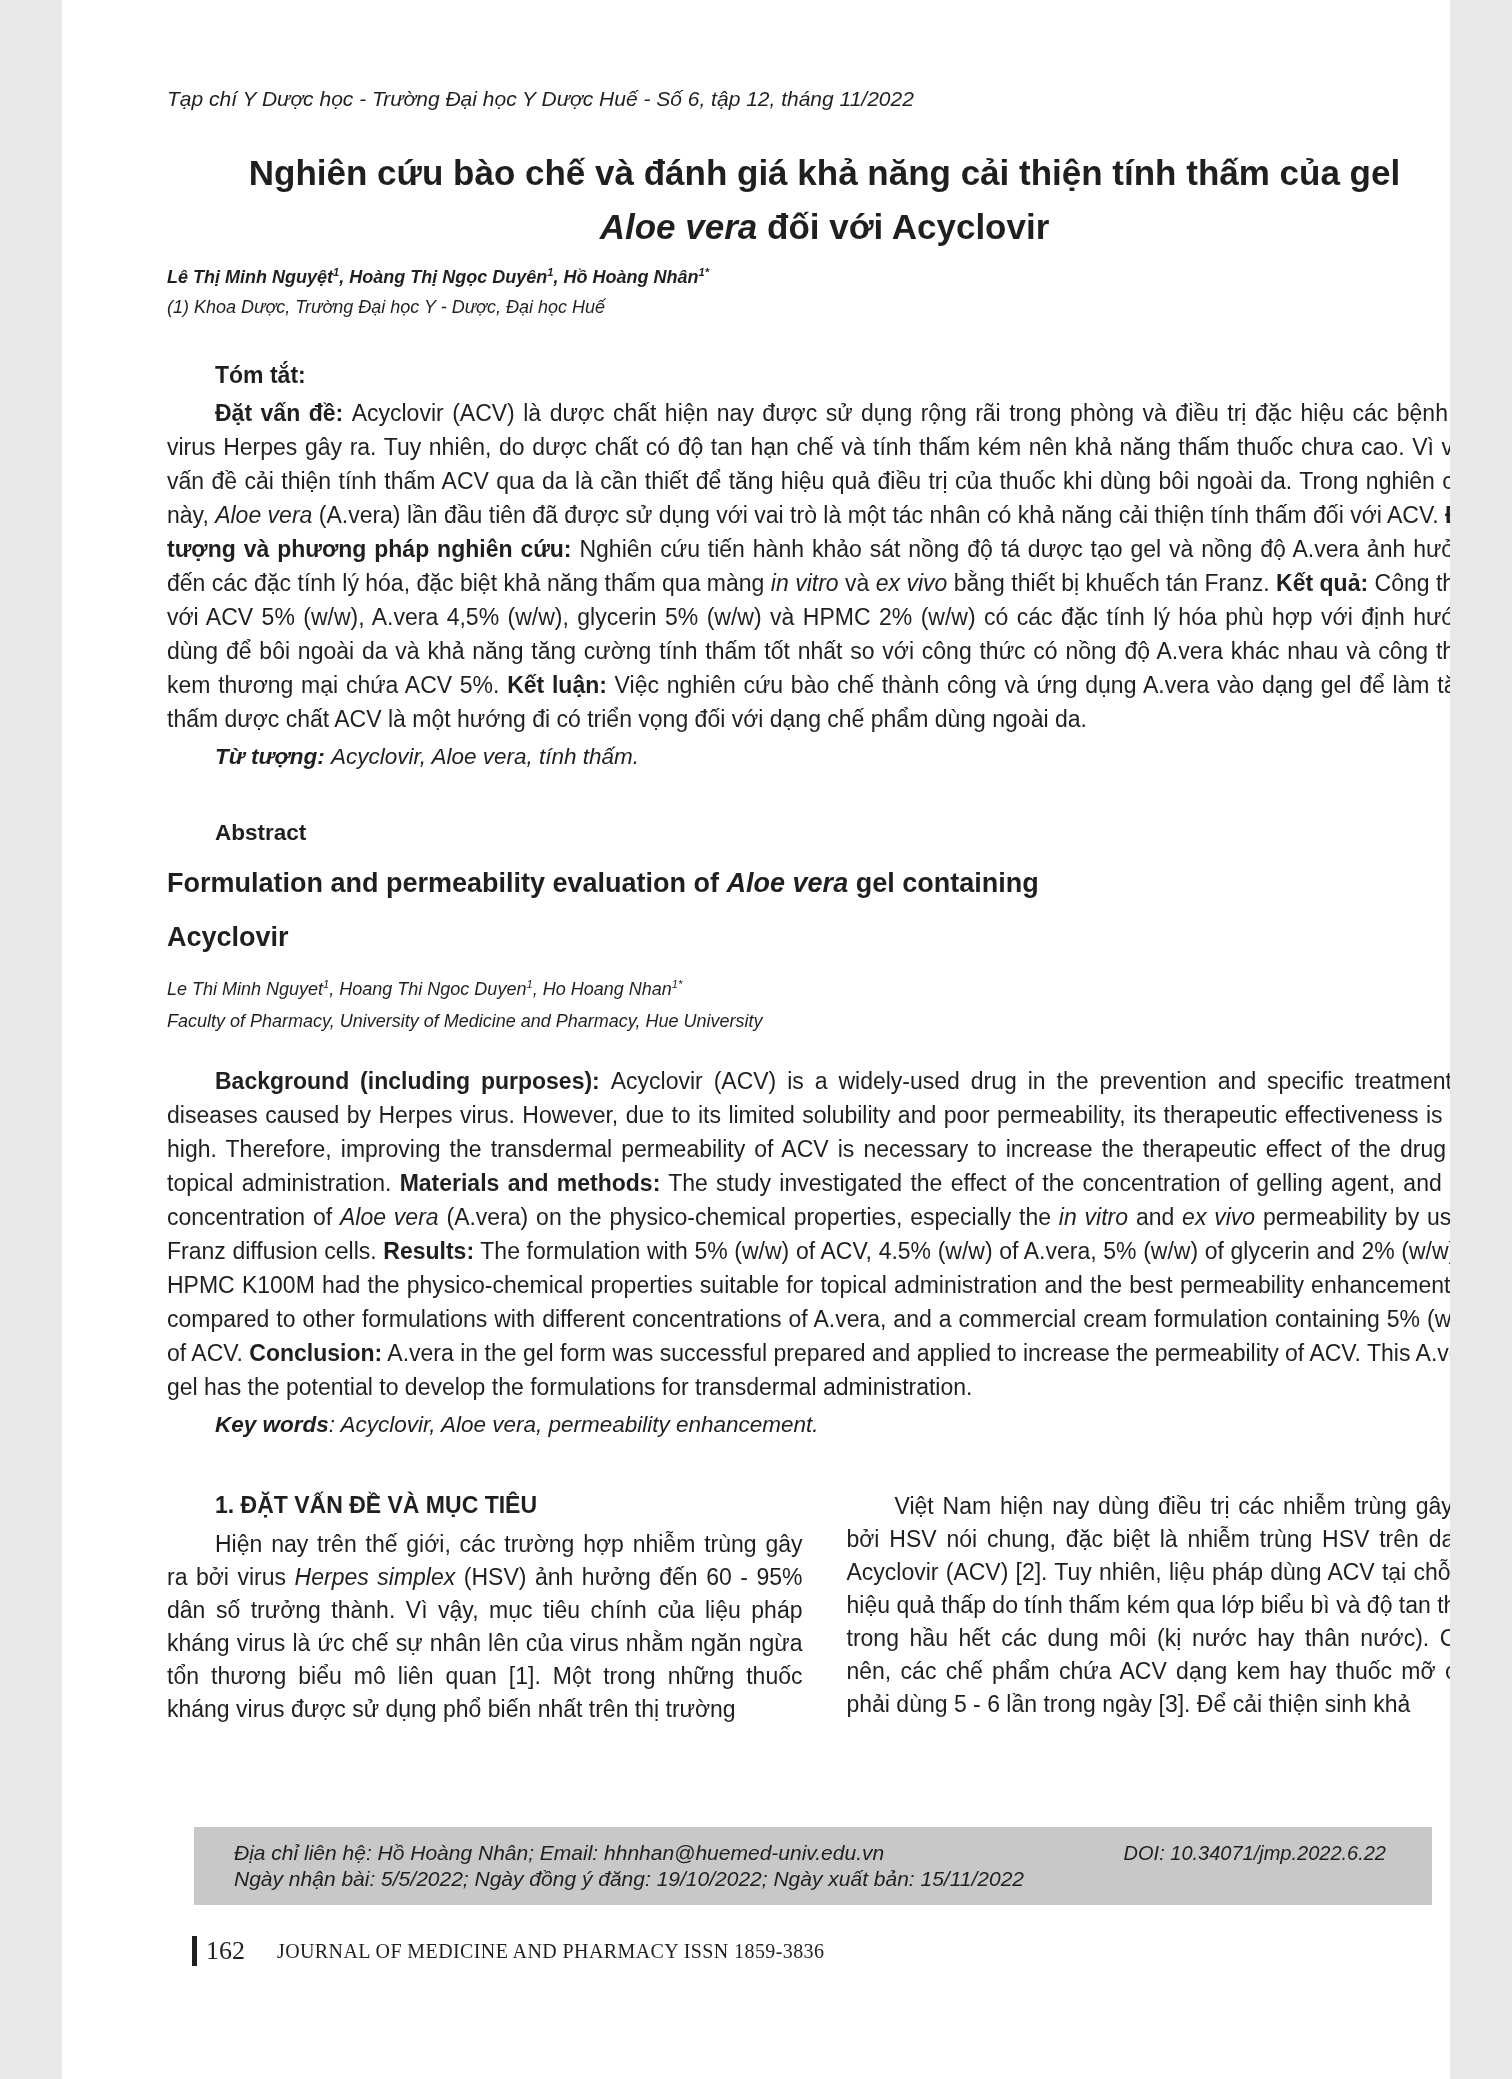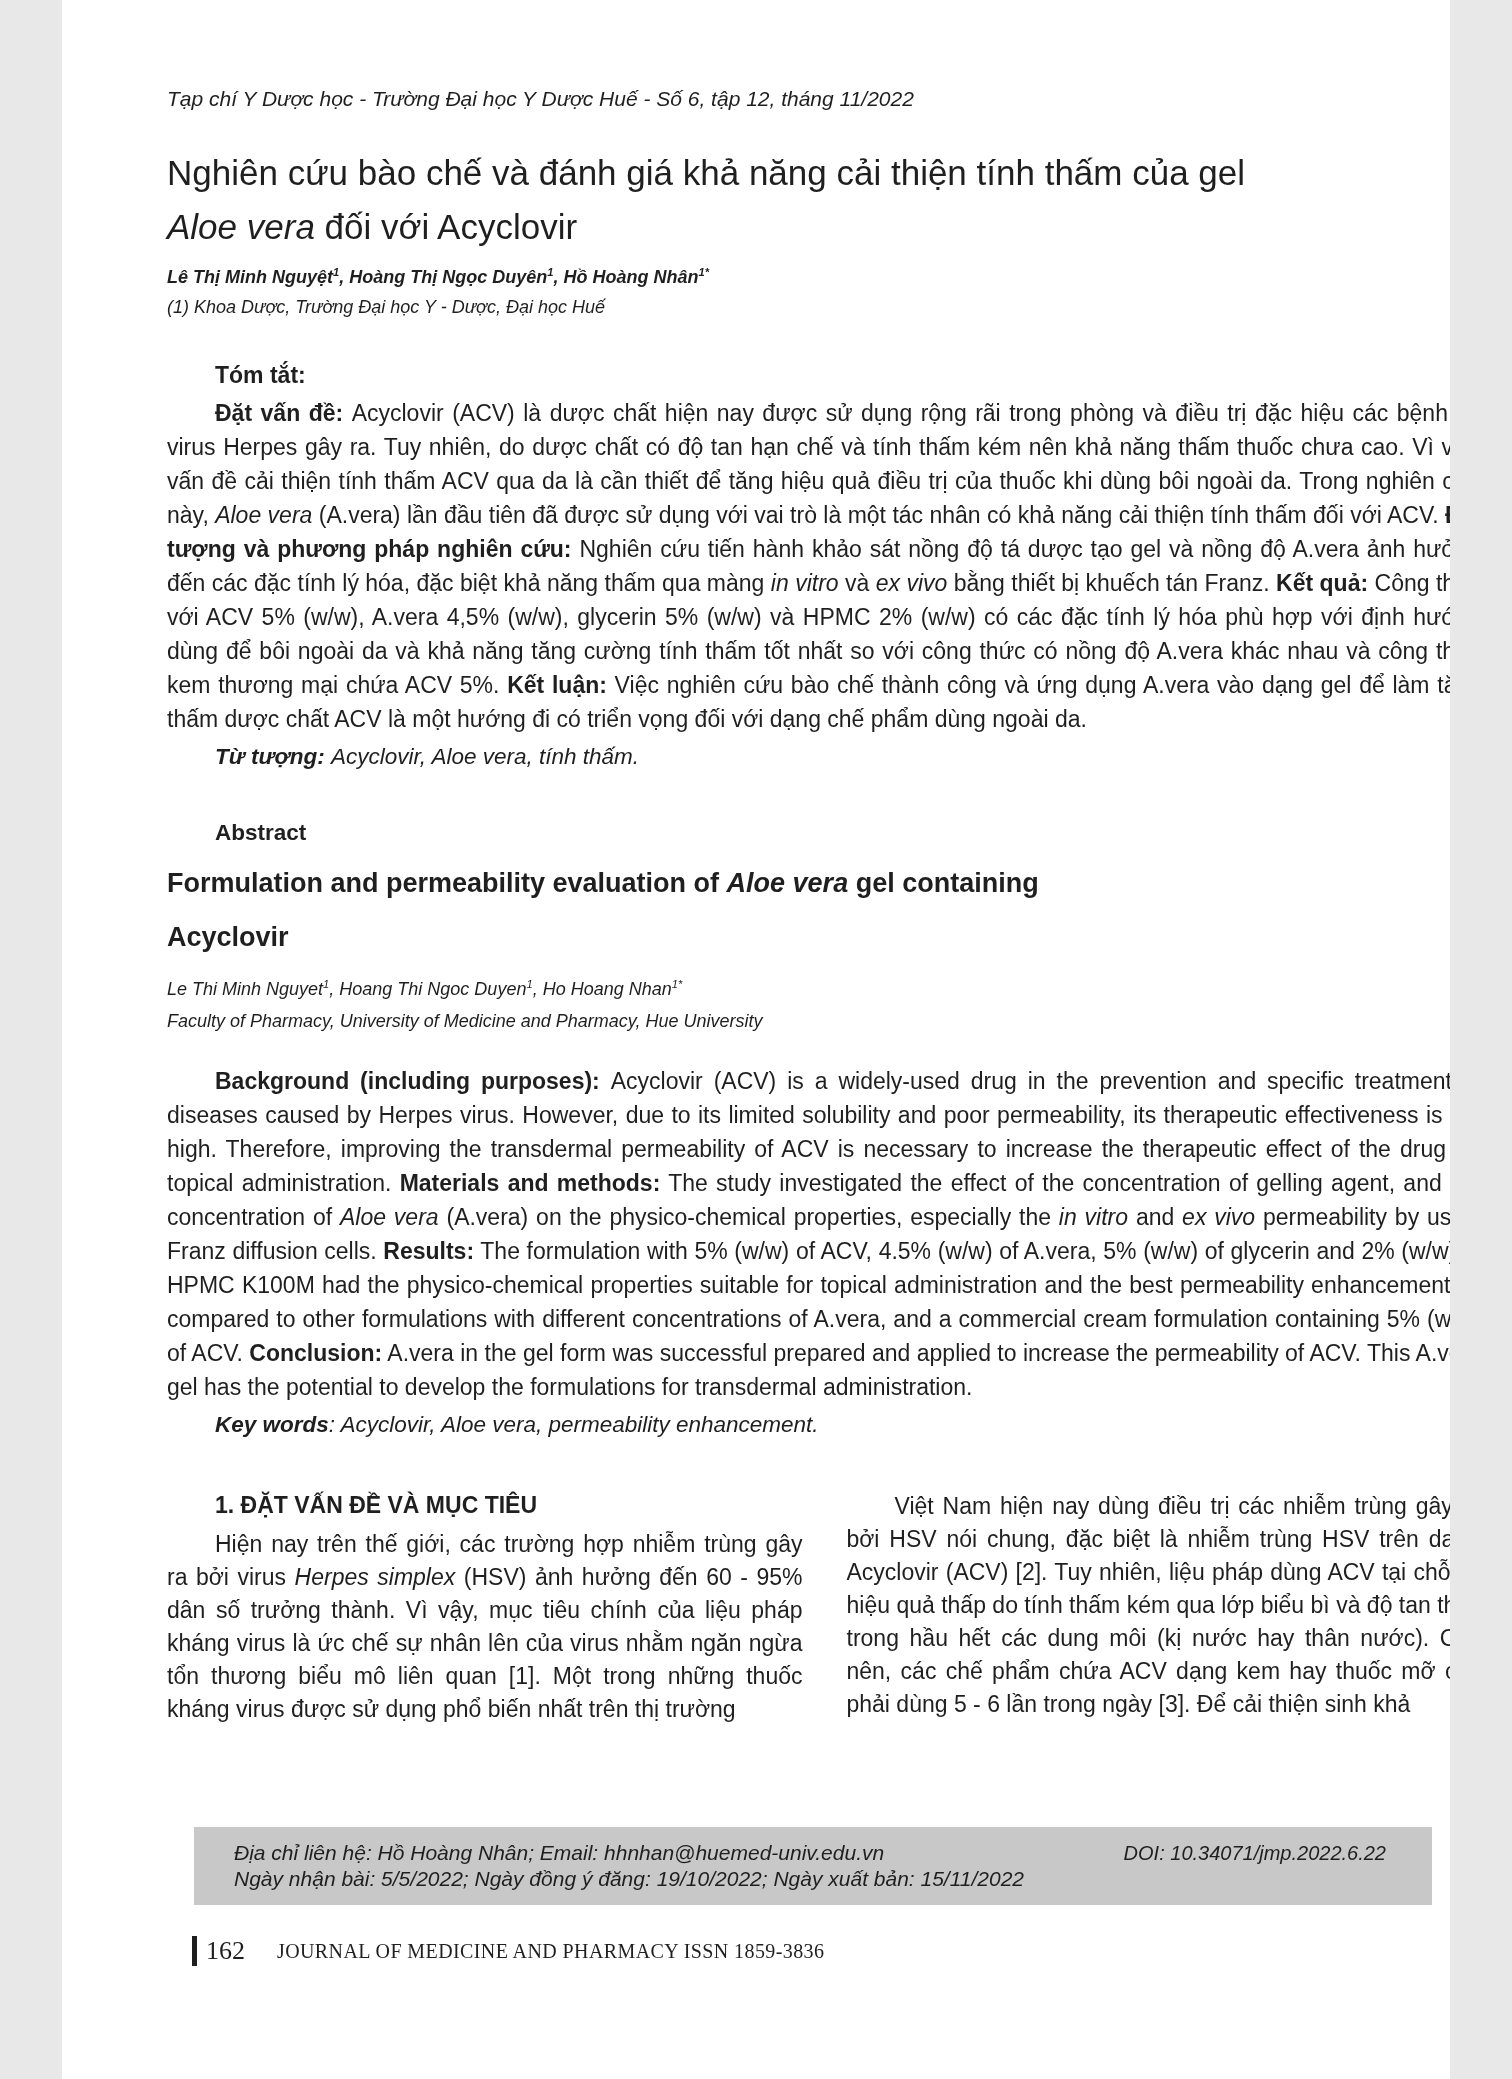--- a/index.html
+++ b/index.html
@@ -7,21 +7,21 @@
     position:relative;
     width:1388px;height:2079px;
     background:#ffffff;
     font-family:"Liberation Sans",sans-serif;
     color:#1f1f1f;
     overflow:hidden;
     margin:0 auto;
   }
   .content{position:absolute;left:105px;top:0;width:1315px;}
   .journal-header{margin-top:86px;font-style:italic;font-size:21px;line-height:26px;}
-  .vi-title{margin:34px 0 0 0;font-size:35px;font-weight:400;line-height:54px;}
+  .vi-title{margin:34px 0 0 0;font-size:35px;font-weight:700;line-height:54px;text-align:center;}
   .byline{padding-right:52px;font-size:18px;line-height:26px;}
   .vi-authors{margin-top:10px;font-weight:700;font-style:italic;}
   .vi-affiliation{margin-top:4px;font-style:italic;}
   .tomtat-heading{margin-top:40px;padding-left:48px;font-weight:700;font-size:23px;line-height:30px;}
   .para{font-size:23px;line-height:34px;text-align:justify;text-indent:48px;margin:0;}
   .vi-abstract{margin-top:6px;}
   .keywords{font-size:22.5px;line-height:34px;padding-left:48px;font-style:italic;margin:4px 0 0 0;}
   .abstract-label{margin-top:44px;padding-left:48px;font-weight:700;font-size:22.5px;line-height:30px;}
   .en-title{margin:8px 0 0 0;font-size:27px;font-weight:700;line-height:54px;}
   .en-authors{margin-top:12px;font-style:italic;}

